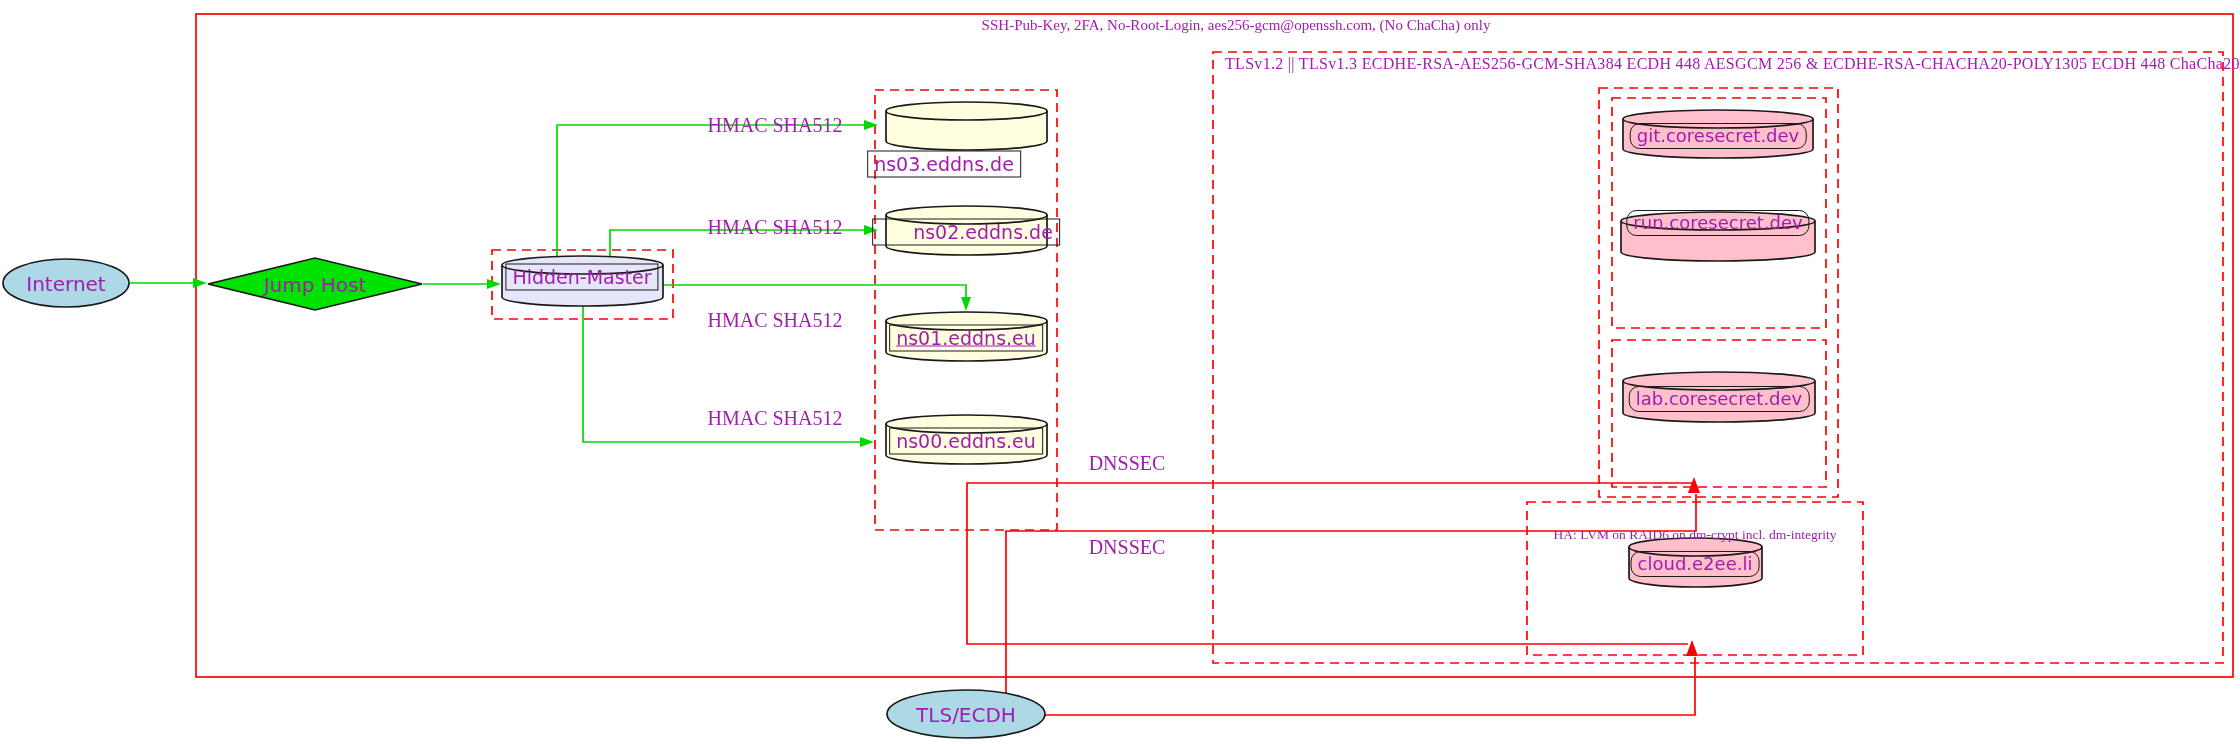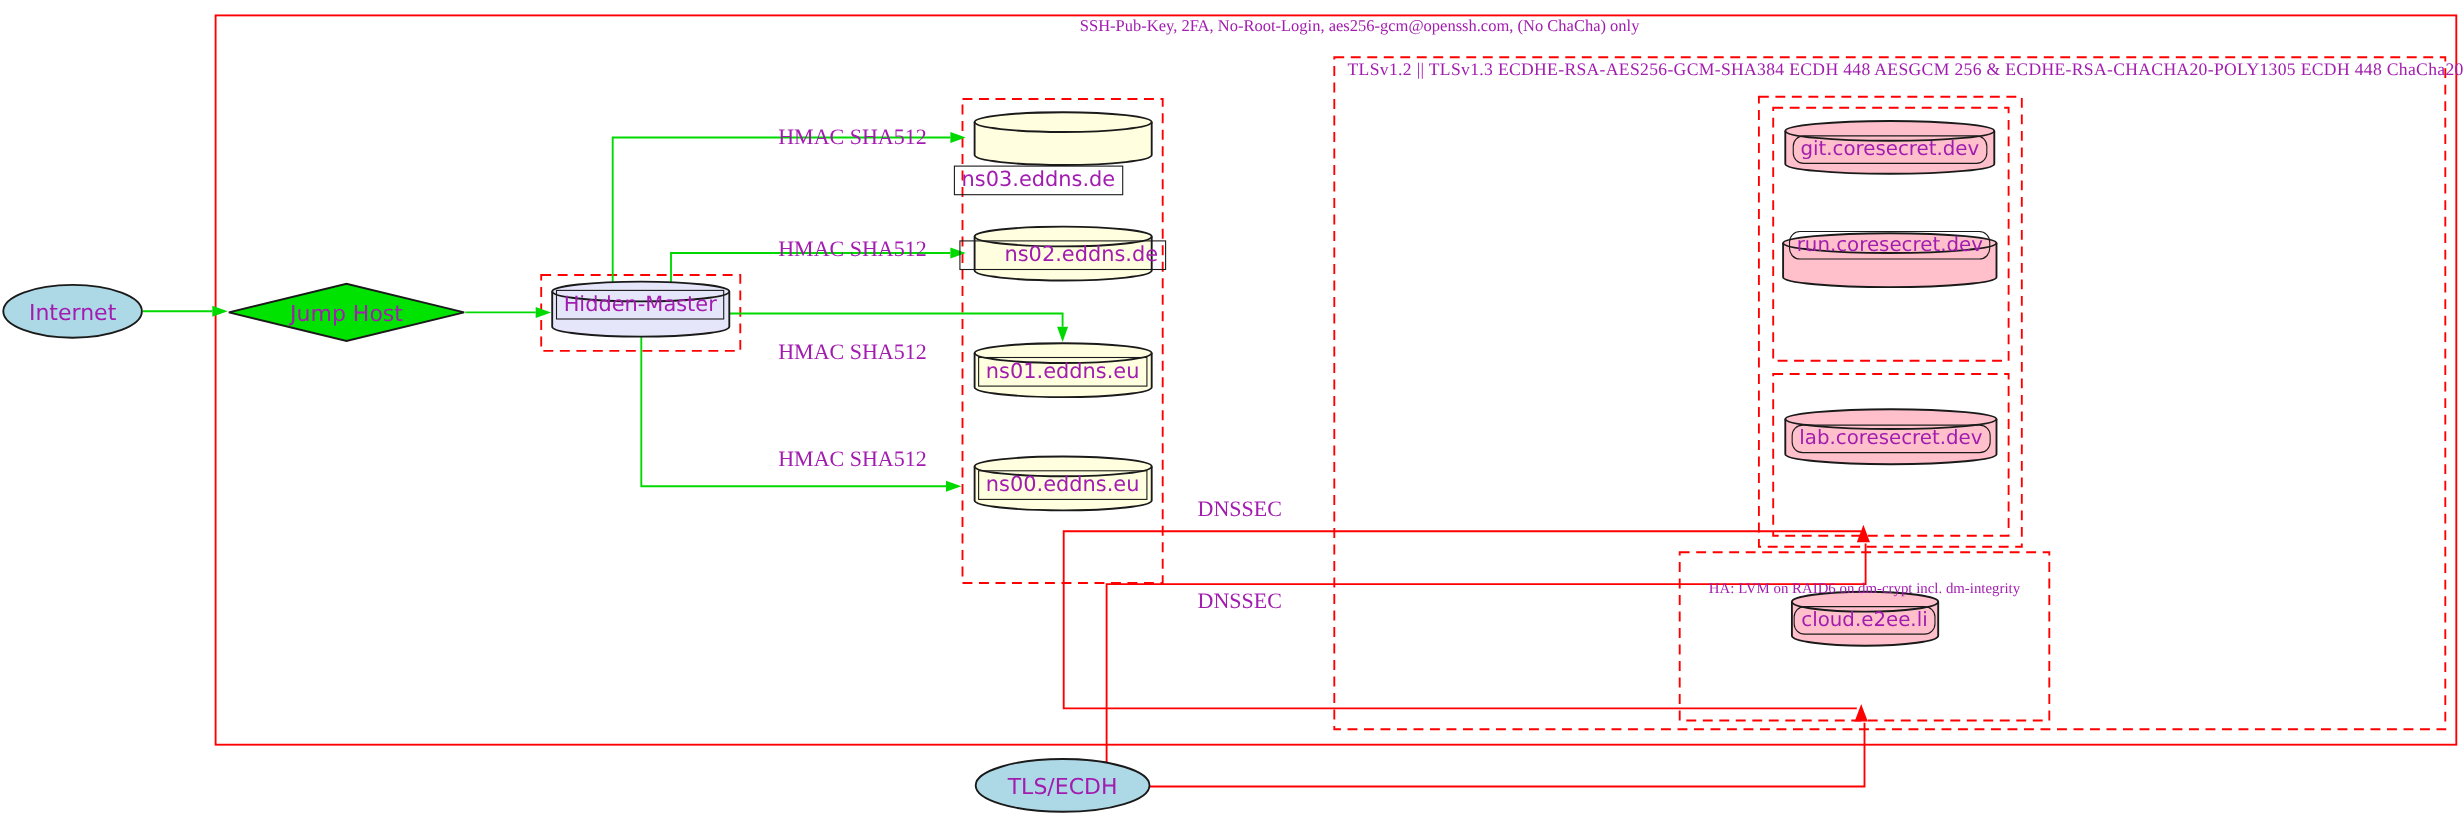--- a/index.html
+++ b/index.html
@@ -113,21 +113,21 @@
   <div class="lbl ser edge-lbl" style="left:775px;top:320px;">HMAC SHA512</div>
   <div class="lbl ser edge-lbl" style="left:775px;top:418px;">HMAC SHA512</div>
   <div class="lbl ser edge-lbl" style="left:1127px;top:463px;">DNSSEC</div>
   <div class="lbl ser edge-lbl" style="left:1127px;top:547px;">DNSSEC</div>
 
   <div class="lbl node-lbl" style="left:66px;top:284px;">Internet</div>
   <div class="lbl node-lbl" style="left:315px;top:285px;">Jump Host</div>
   <div class="lbl cyl-lbl" style="left:582px;top:277px;">Hidden-Master</div>
   <div class="lbl cyl-lbl" style="left:944px;top:128px;margin-top:36px;">ns03.eddns.de</div>
   <div class="lbl cyl-lbl" style="left:966px;top:232px;padding-left:40px;">ns02.eddns.de</div>
-  <div class="lbl cyl-lbl" style="left:966px;top:338px;">ns01.eddns.eu</div>
+  <div class="lbl cyl-lbl" style="left:966px;top:338px;text-decoration:underline;">ns01.eddns.eu</div>
   <div class="lbl cyl-lbl" style="left:966px;top:441px;">ns00.eddns.eu</div>
   <div class="lbl cyl-lbl small" style="left:1718px;top:136px;">git.coresecret.dev</div>
   <div class="lbl cyl-lbl small" style="left:1718px;top:223px;">run.coresecret.dev</div>
   <div class="lbl cyl-lbl small" style="left:1719px;top:399px;">lab.coresecret.dev</div>
   <div class="lbl cyl-lbl small" style="left:1695px;top:564px;">cloud.e2ee.li</div>
   <div class="lbl node-lbl" style="left:966px;top:715px;">TLS/ECDH</div>
 
 </div>
 
 </body></html>

